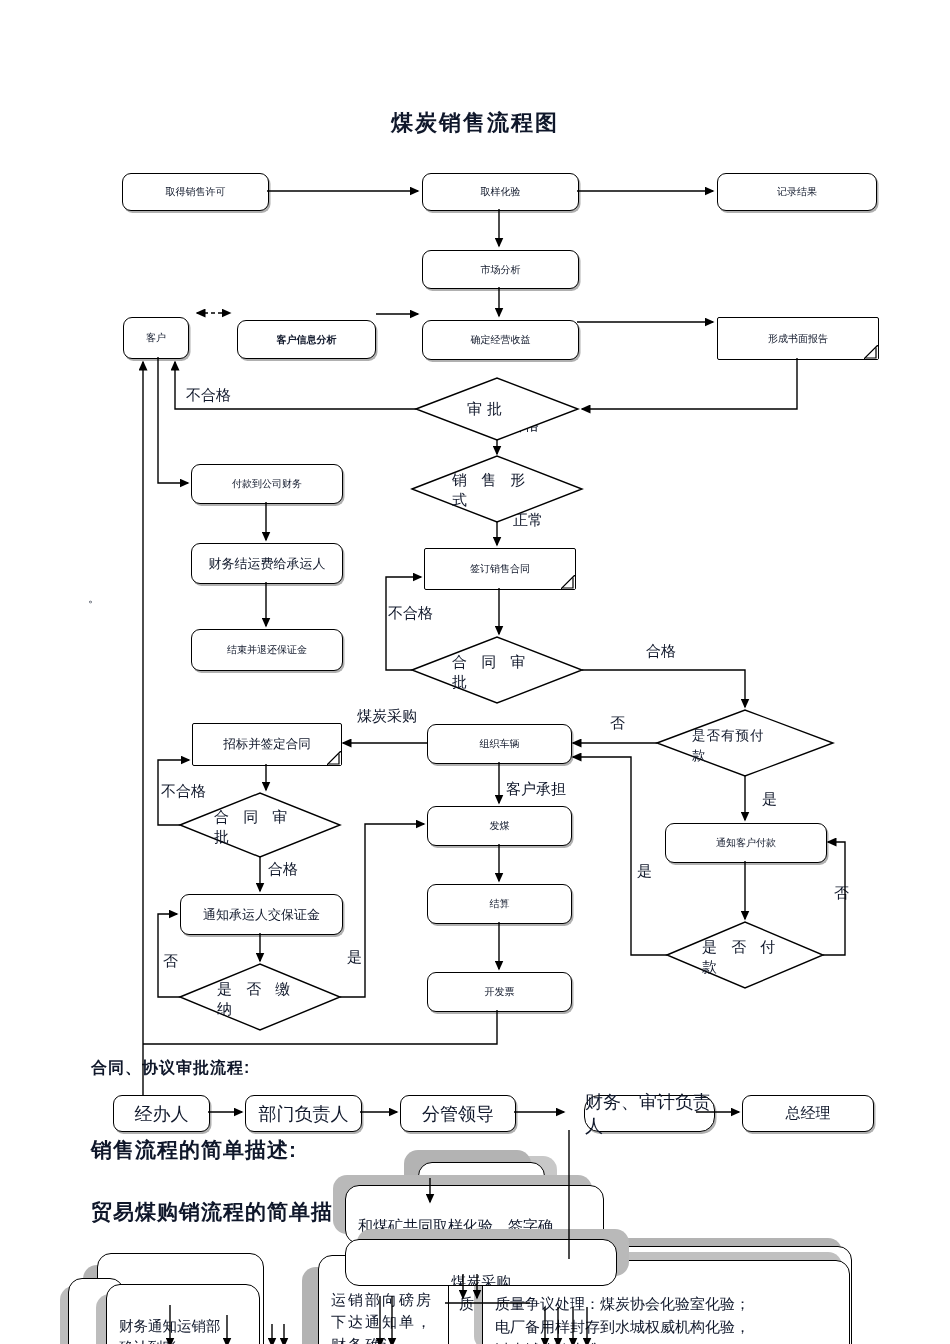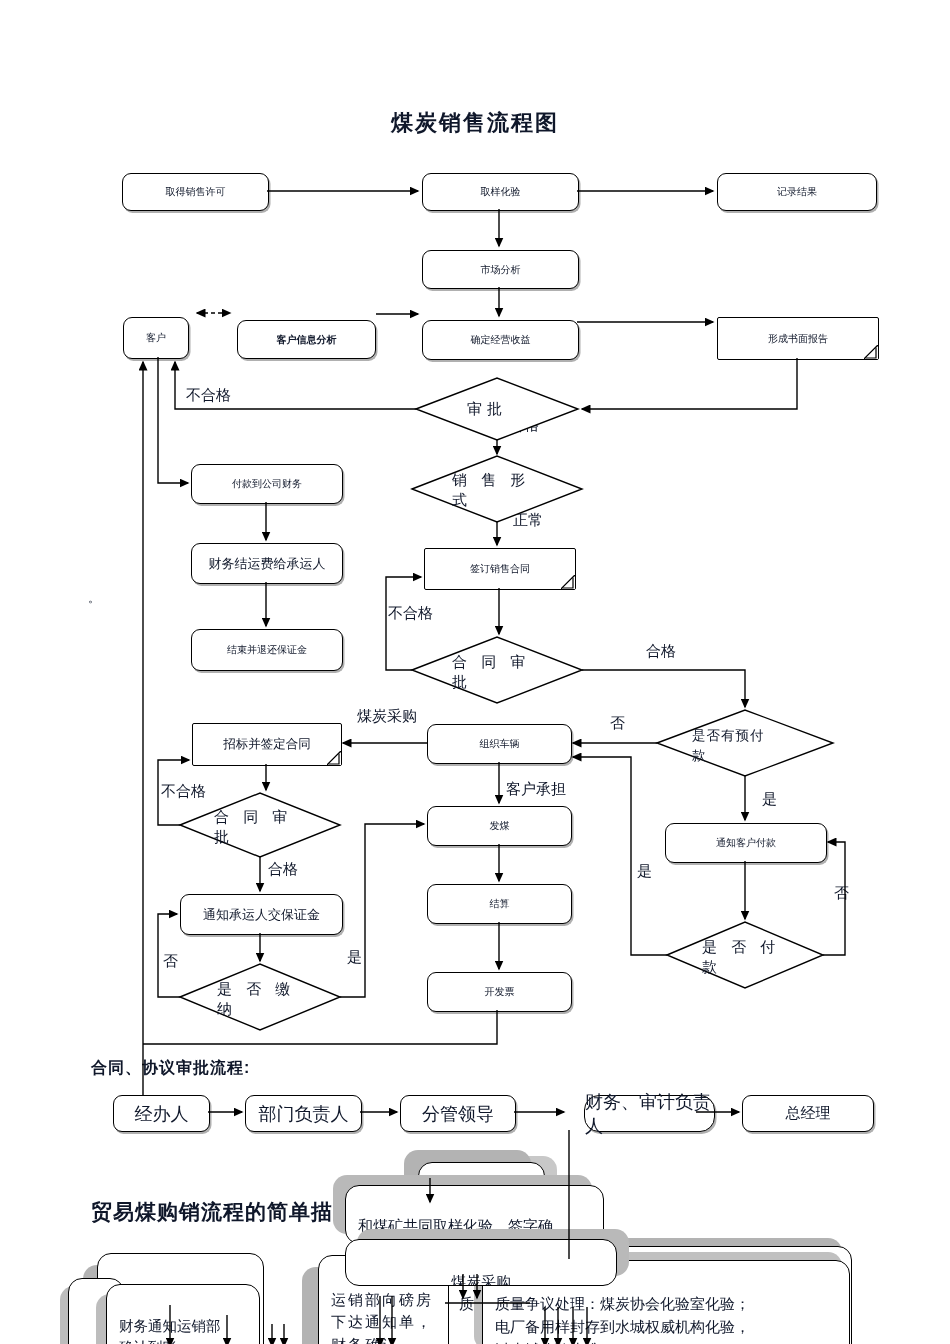--- a/index.html
+++ b/index.html
@@ -30,20 +30,21 @@
   .callout .ct{display:block;padding:6px 10px;}
   .center{text-align:center;}
 </style>
 </head>
 <body>
 
 <div id="canvas">
 
   <div class="title">煤炭销售流程图</div>
   <div class="h1" style="left:91px;top:1046px;">合同、协议审批流程:</div>
+  <div class="h2" style="left:91px;top:1124px;">销售流程的简单描述:</div>
   <div class="h2" style="left:91px;top:1186px;">贸易煤购销流程的简单描述:</div>
 
   <div class="box" style="left:122px;top:161px;width:145px;height:36px;">取得销售许可</div>
   <div class="box" style="left:422px;top:161px;width:155px;height:36px;">取样化验</div>
   <div class="box" style="left:717px;top:161px;width:158px;height:36px;">记录结果</div>
   <div class="box" style="left:422px;top:238px;width:155px;height:37px;">市场分析</div>
   <div class="box" style="left:123px;top:305px;width:64px;height:40px;">客户</div>
   <div class="box" style="left:237px;top:308px;width:137px;height:37px;font-weight:bold;">客户信息分析</div>
   <div class="box" style="left:422px;top:308px;width:155px;height:38px;">确定经营收益</div>
 

